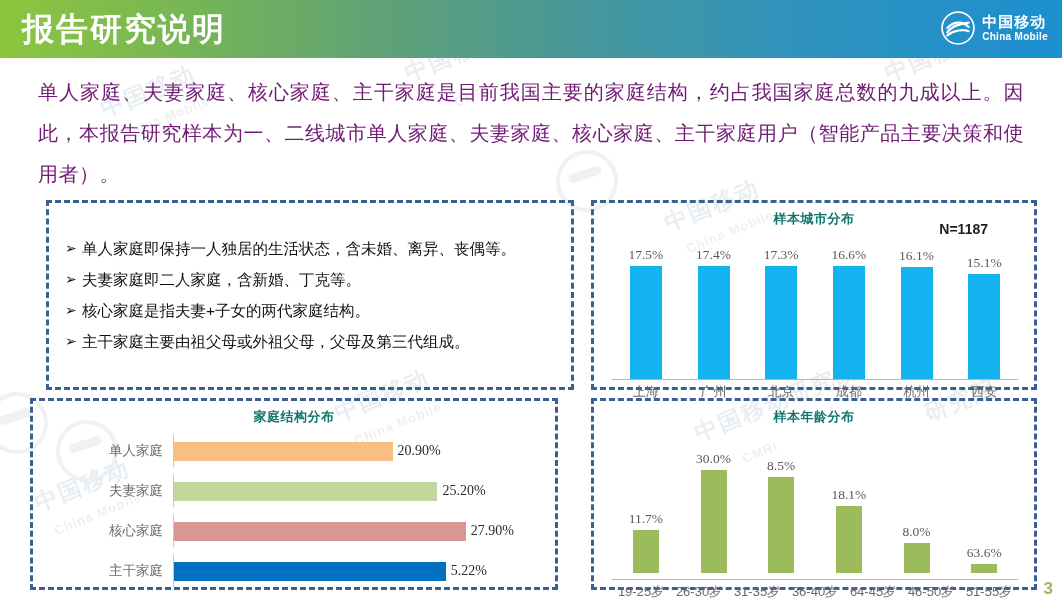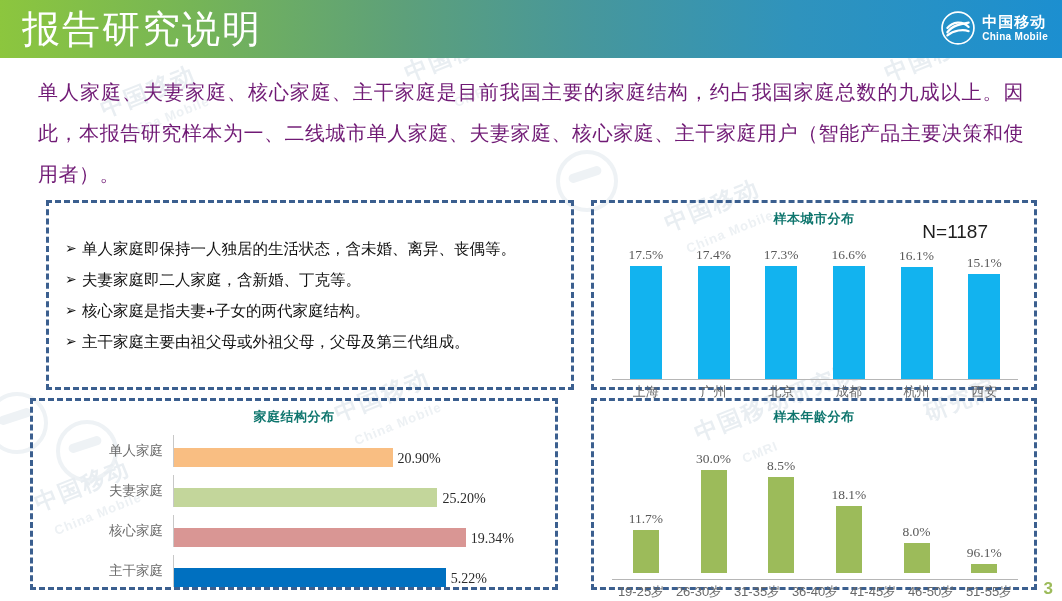--- a/index.html
+++ b/index.html
@@ -18,21 +18,21 @@
       border:4px solid #eef2f5;}
   .wm-ring:after{content:"";position:absolute;left:8px;top:16px;width:34px;height:9px;
       border-radius:6px;background:#eef2f5;transform:rotate(-18deg);}
 
   
   .header{
     position:absolute;left:0;top:0;width:1062px;height:58px;z-index:3;
     background:linear-gradient(90deg,#8cc63e 0%,#76b556 18%,#5da07a 38%,#47979b 55%,#2f93bd 75%,#1c8fd0 100%);
   }
   .header-title{
-    position:absolute;left:22px;top:7px;font-size:38px;line-height:44px;font-weight:400;
+    position:absolute;left:22px;top:7px;font-size:32px;line-height:44px;font-weight:700;
     color:#ffffff;letter-spacing:2px;
   }
   .logo-wrap{position:absolute;right:14px;top:11px;display:flex;align-items:center;gap:7px;}
   .logo-mark{width:34px;height:34px;flex:none;}
   .logo-text{display:flex;flex-direction:column;line-height:1;}
   .logo-cn{font-size:15px;font-weight:700;color:#ffffff;letter-spacing:1px;}
   .logo-en{font-size:10px;font-weight:600;color:#ffffff;letter-spacing:.3px;margin-top:3px;}
 
   
   .intro{
@@ -68,27 +68,27 @@
           margin-bottom:3px;white-space:nowrap;}
   .vbar{width:32px;}
   .vaxis{position:absolute;left:6px;right:6px;top:148px;height:1px;background:#b6b6b6;}
   .vcats{position:absolute;left:6px;right:6px;top:152px;display:flex;justify-content:space-around;}
   .vcat{flex:1;text-align:center;font-size:13px;color:#6a6a6a;white-space:nowrap;}
   #chart-city .vbar{background:#12b3ef;}
   #chart-age  .vbar{background:#9cbb5a;width:26px;}
   #chart-age .vplot{height:122px;top:22px;}
   #chart-age .vaxis{top:150px;}
   #chart-age .vcats{top:154px;}
-  .nvalue{position:absolute;right:46px;top:18px;font-size:19px;font-weight:400;color:#1d1d1d;}
+  .nvalue{position:absolute;right:46px;top:18px;font-size:14px;font-weight:700;color:#1d1d1d;}
 
   
   .hchart{position:absolute;left:14px;right:12px;top:34px;bottom:10px;}
   .hrow{display:flex;align-items:center;height:32px;margin-bottom:8px;}
   .hcat{width:116px;flex:none;text-align:right;padding-right:10px;font-size:13.5px;color:#6a6a6a;}
-  .hbar-area{flex:1;display:flex;align-items:flex-end;border-left:1px solid #c8c8c8;height:100%;}
+  .hbar-area{flex:1;display:flex;align-items:center;border-left:1px solid #c8c8c8;height:100%;}
   .hbar{height:19px;}
   .hval{font-size:14px;color:#2b2b2b;margin-left:5px;white-space:nowrap;
         font-family:"Liberation Serif","DejaVu Serif",serif;}
 
   
   .page-num{position:absolute;right:9px;bottom:2px;font-size:17px;font-weight:700;color:#9cbb5a;z-index:4;}
 </style>
 </head>
 <body>
 
@@ -207,21 +207,21 @@
         <div class="hcat">夫妻家庭</div>
         <div class="hbar-area">
           <div class="hbar" style="width: 71.4%; background: rgb(195, 214, 155);"></div>
           <div class="hval">25.20%</div>
         </div>
       </div>
       <div class="hrow">
         <div class="hcat">核心家庭</div>
         <div class="hbar-area">
           <div class="hbar" style="width: 79.05%; background: rgb(217, 150, 148);"></div>
-          <div class="hval">19.34%</div>
+          <div class="hval">27.90%</div>
         </div>
       </div>
       <div class="hrow">
         <div class="hcat">主干家庭</div>
         <div class="hbar-area">
           <div class="hbar" style="width: 73.6667%; background: rgb(0, 112, 192);"></div>
           <div class="hval">5.22%</div>
         </div>
       </div>
     </div>
@@ -245,30 +245,30 @@
         </div>
         <div class="vcol">
           <div class="vlabel">18.1%</div>
           <div class="vbar" style="height: 54.8485%; background: rgb(156, 187, 90);"></div>
         </div>
         <div class="vcol">
           <div class="vlabel">8.0%</div>
           <div class="vbar" style="height: 24.2424%; background: rgb(156, 187, 90);"></div>
         </div>
         <div class="vcol">
-          <div class="vlabel">96.1%</div>
+          <div class="vlabel">63.6%</div>
           <div class="vbar" style="height: 7.27273%; background: rgb(156, 187, 90);"></div>
         </div>
       </div>
     <div class="vaxis"></div>
     <div class="vcats small">
         <div class="vcat">19-25岁</div>
         <div class="vcat">26-30岁</div>
         <div class="vcat">31-35岁</div>
         <div class="vcat">36-40岁</div>
-        <div class="vcat">41-45岁</div>
+        <div class="vcat">64-45岁</div>
         <div class="vcat">46-50岁</div>
         <div class="vcat">51-55岁</div>
       </div>
   </div>
 </div>
 
 <div class="page-num">3</div>
 
 </body></html>

